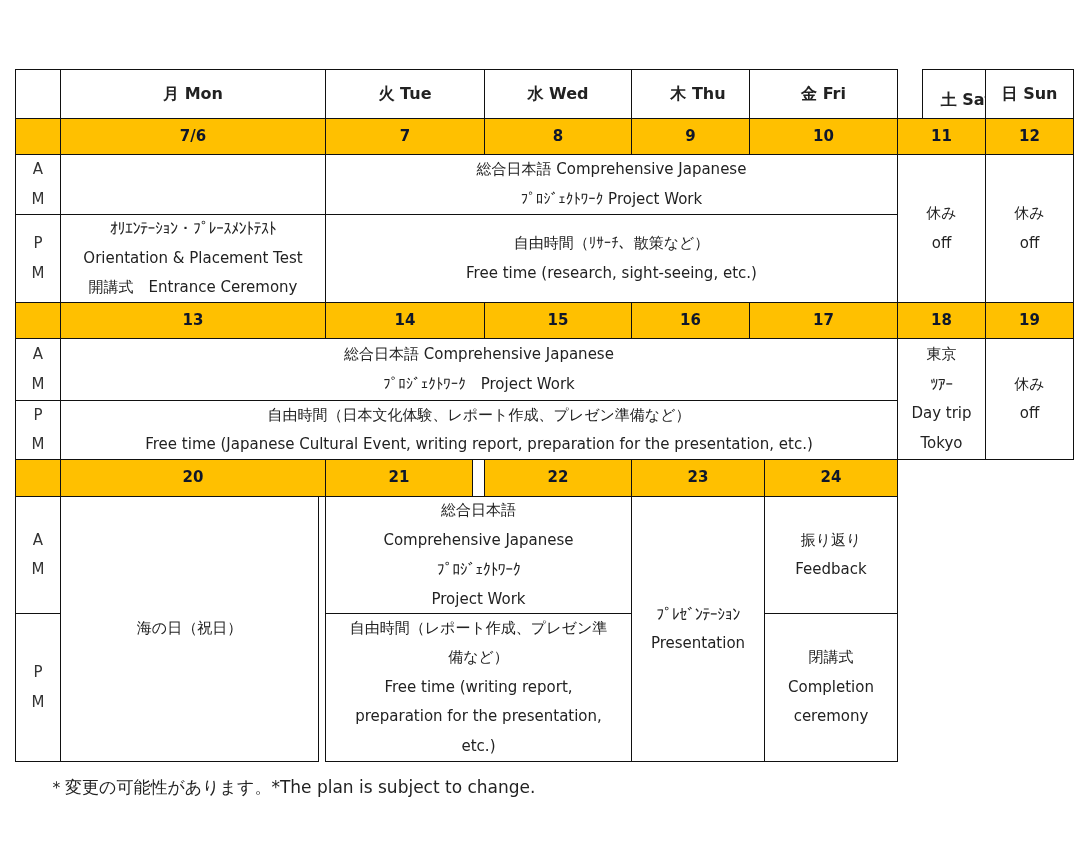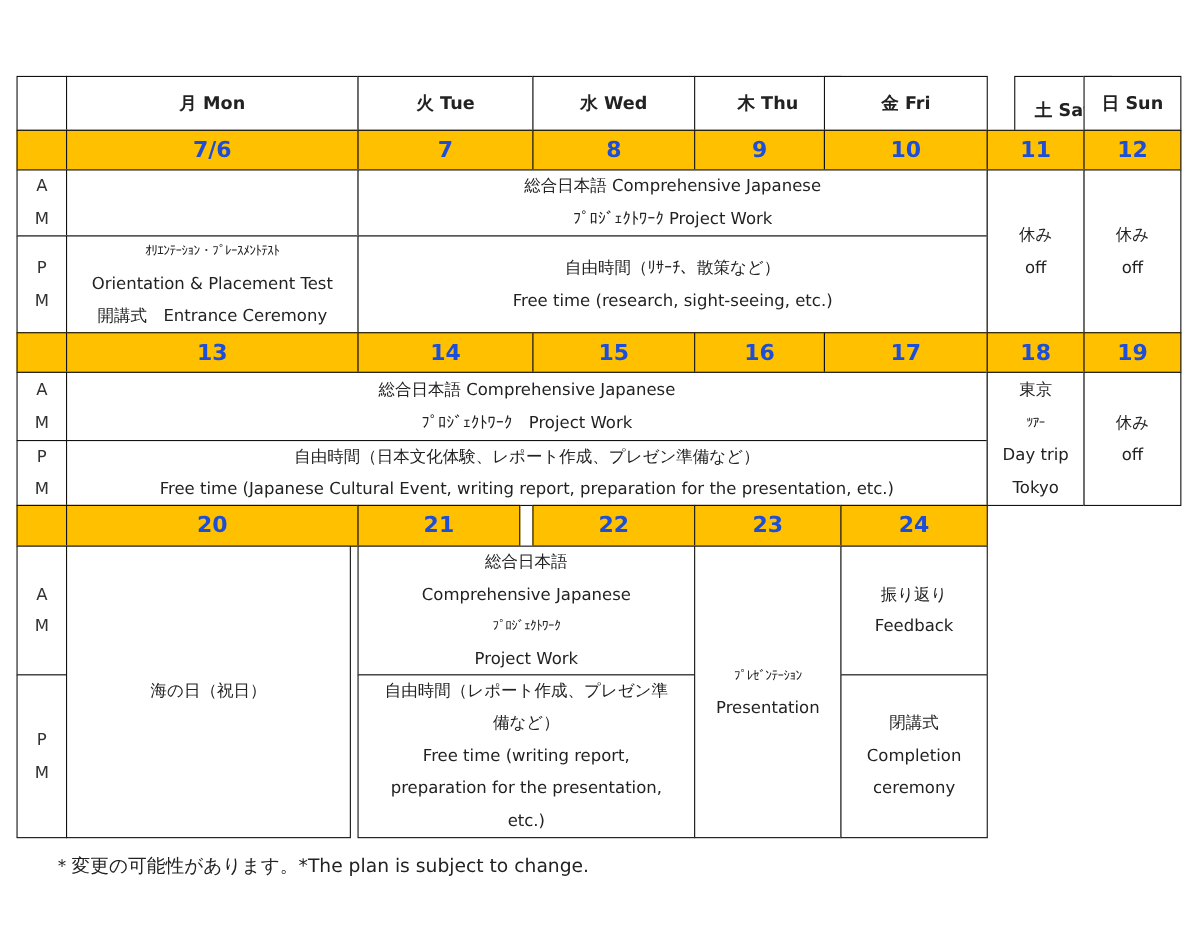--- a/index.html
+++ b/index.html
@@ -2,23 +2,23 @@
 <html><head>
 <meta charset="utf-8">
 <style>
   html, body { margin:0; padding:0; background:#ffffff; }
   body { width:1090px; height:841px; position:relative; overflow:hidden;
          font-family:"DejaVu Sans","Liberation Sans",sans-serif; color:#222; }
   .c { position:absolute; box-sizing:border-box; border:1px solid #111;
        display:flex; flex-direction:column; align-items:center; justify-content:center;
        text-align:center; font-size:15px; line-height:29.5px; background:#fff; }
   .hd { font-weight:bold; font-size:16px; color:#222; }
-  .or { background:#FFC000; font-weight:bold; font-size:20px; color:#1d4ed8; }
+  .or { background:#FFC000; font-weight:bold; font-size:15px; color:#0f172a; }
   .lab { font-size:15px; line-height:29.5px; color:#333; }
-  .sm { font-size:12px; letter-spacing:-0.5px; }
+  .sm { font-size:16px; letter-spacing:-0.5px; }
   .note { position:absolute; left:48px; top:776px; font-size:17px; color:#222; }
   .wrap { padding:0 8px; }
 </style>
 </head>
 <body>
 
 <div class="c hd" style="left:15px;top:69px;width:46px;height:50px;"></div>
 <div class="c hd" style="left:60px;top:69px;width:266px;height:50px;">月 Mon</div>
 <div class="c hd" style="left:325px;top:69px;width:160px;height:50px;">火 Tue</div>
 <div class="c hd" style="left:484px;top:69px;width:148px;height:50px;">水 Wed</div>

